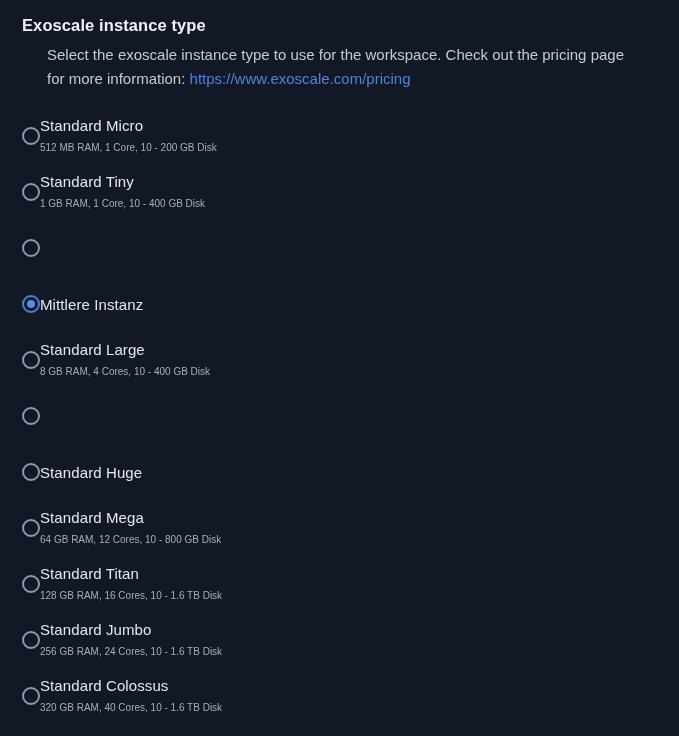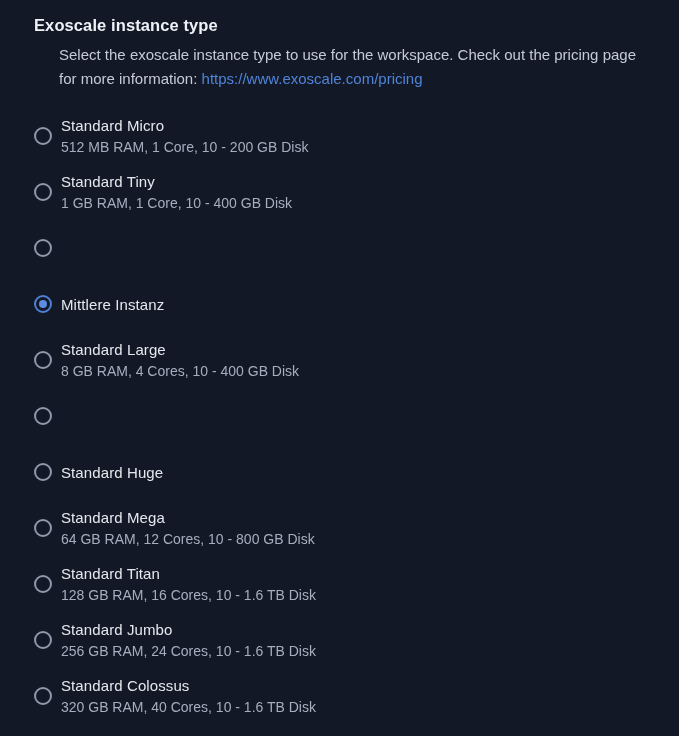--- a/index.html
+++ b/index.html
@@ -18,21 +18,21 @@
     width: 679px;
     height: 736px;
     overflow: hidden;
   }
   body {
     background: var(--background, #131826);
     font-family: "Liberation Sans", "DejaVu Sans", sans-serif;
     -webkit-font-smoothing: antialiased;
   }
   .container {
-    padding: 13px 38px 0 34px;
+    padding: 13px 38px 0 22px;
   }
   h1.section-title {
     font-size: 16.5px;
     line-height: 25px;
     font-weight: 700;
     color: var(--heading, #eef1f5);
     letter-spacing: 0.1px;
     margin-bottom: 5px;
   }
   p.section-desc {
@@ -50,21 +50,20 @@
     cursor: pointer;
   }
   .options {
     display: flex;
     flex-direction: column;
     gap: 12px;
   }
   .option {
     display: flex;
     align-items: center;
-    gap: 9px;
     cursor: pointer;
     min-height: 44px;
   }
   .radio {
     flex: 0 0 auto;
     width: 18px;
     height: 18px;
     border-radius: 50%;
     border: 2px solid var(--radio_border, #8e99ab);
     display: flex;
@@ -88,21 +87,21 @@
     flex-direction: column;
   }
   .option-name {
     font-size: 15px;
     line-height: 23px;
     font-weight: 500;
     color: var(--option_name, #e4e8ee);
     letter-spacing: 0.1px;
   }
   .option-spec {
-    font-size: 14px;
+    font-size: 10px;
     line-height: 21px;
     font-weight: 400;
     color: var(--option_spec, #a6aebd);
     text-align: center;
   }
 </style>
 </head>
 <body>
 
 <div class="container">

